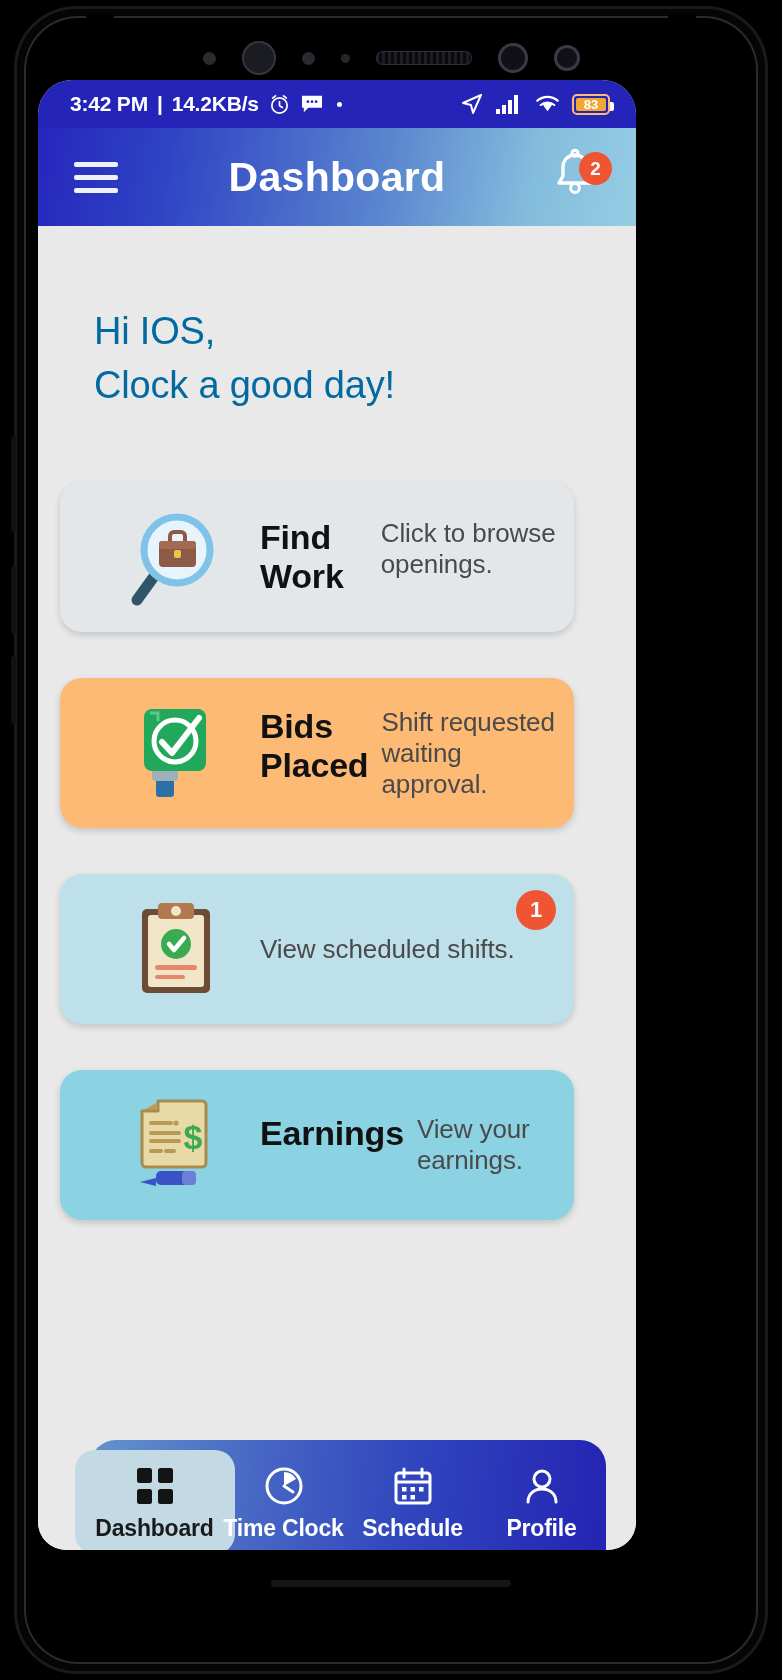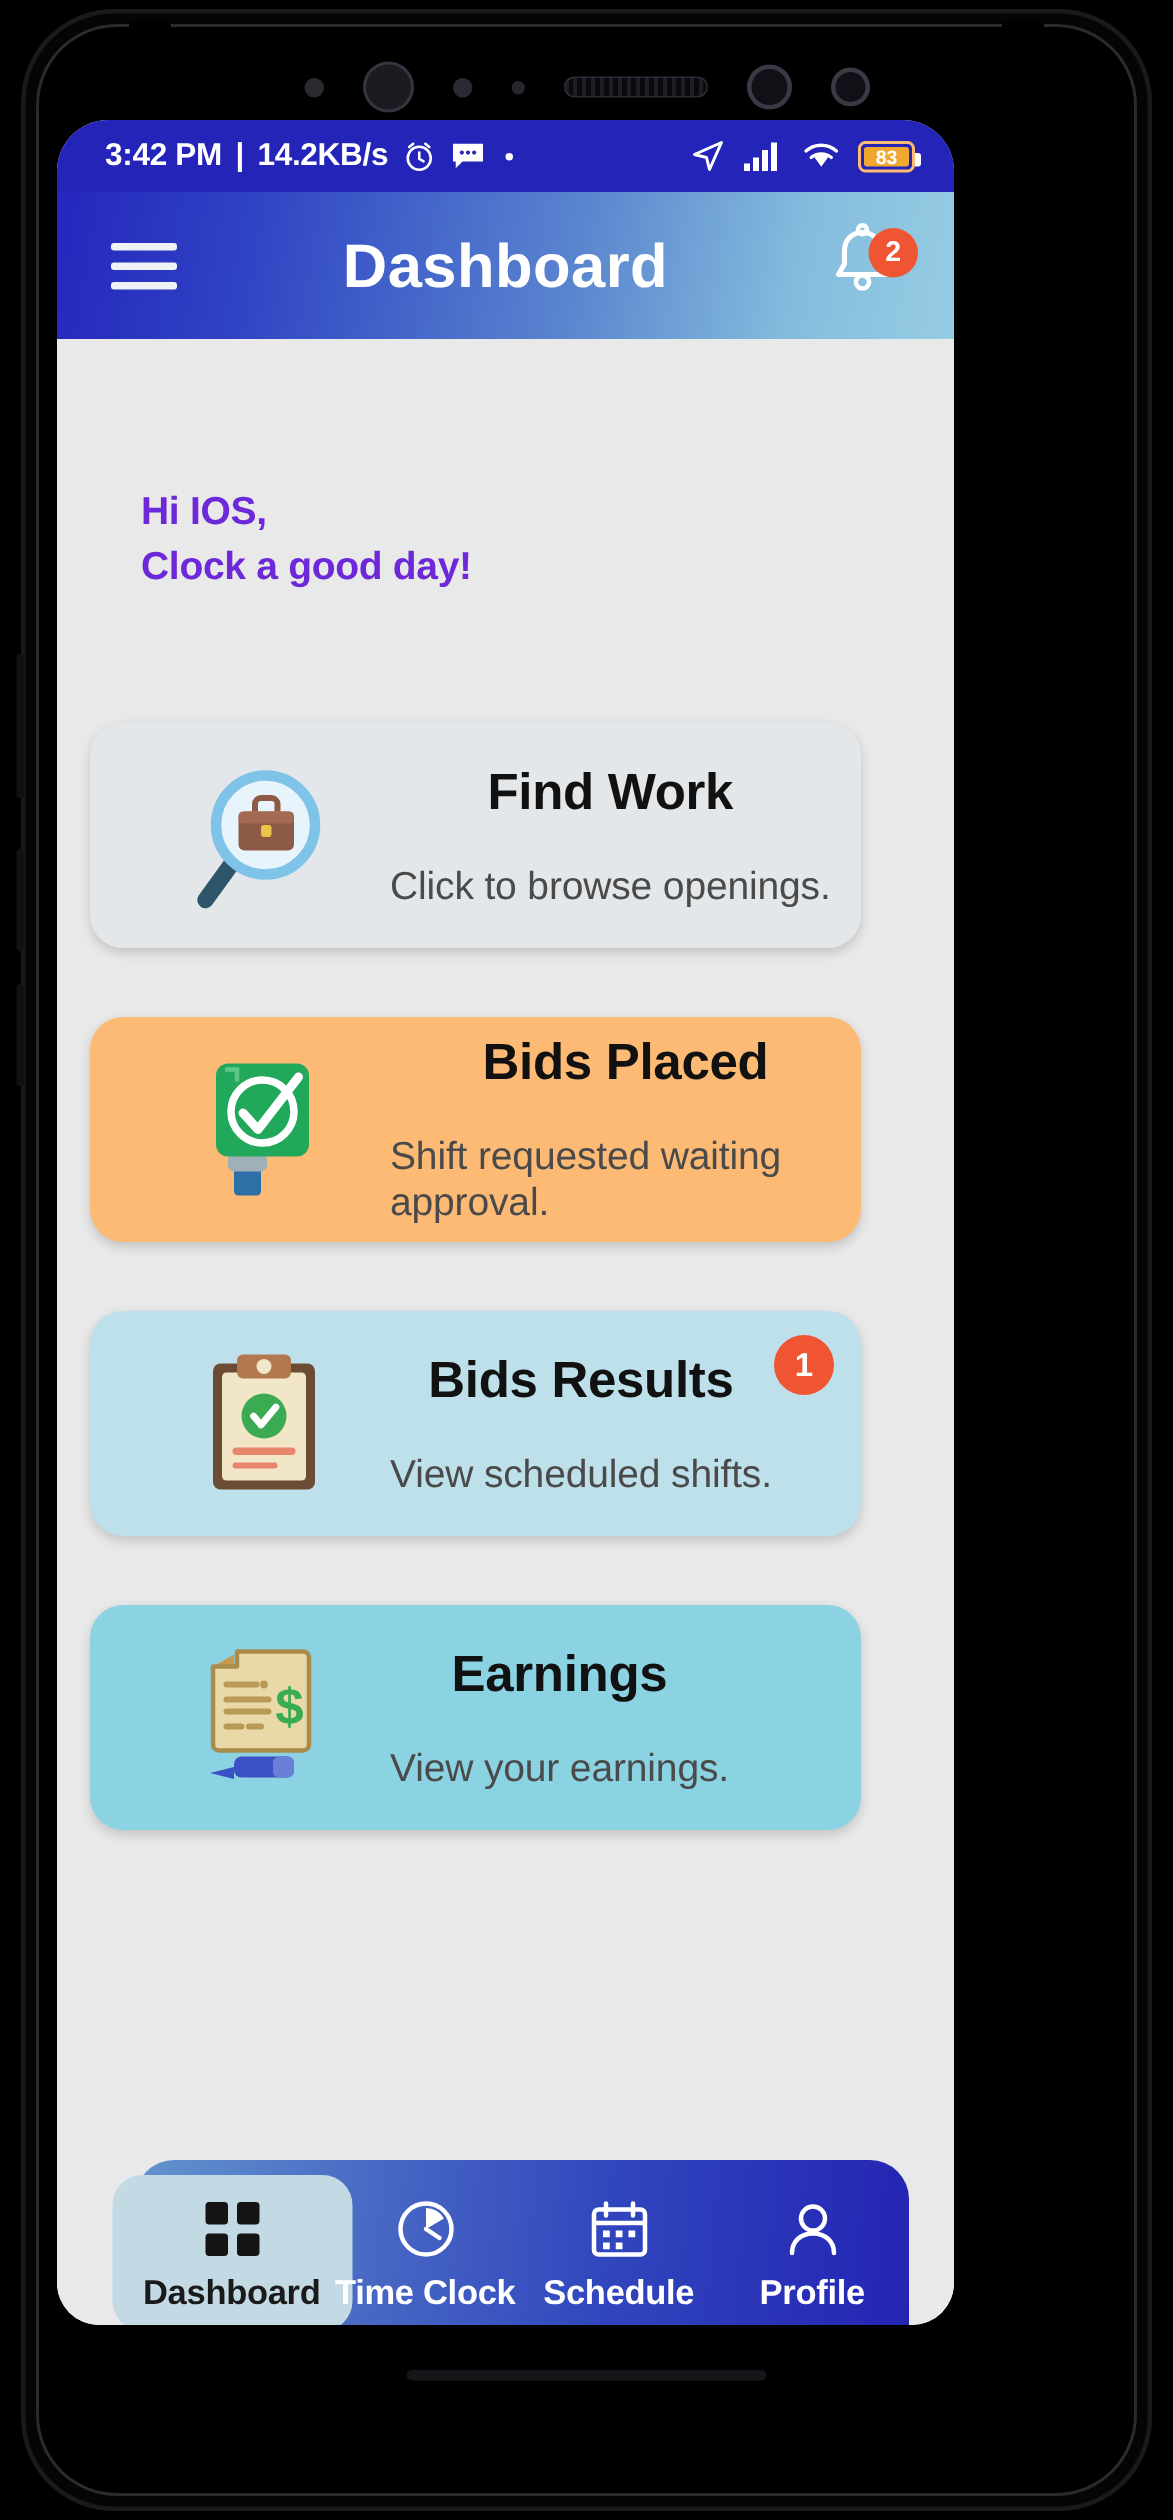--- a/index.html
+++ b/index.html
@@ -182,43 +182,43 @@
   
   .greeting {
     display: flex;
     align-items: center;
     padding: 24px 22px 0 56px;
     gap: 34px;
     height: 242px;
   }
   .thumbs-art { position: relative; width: 160px; height: 166px; flex: 0 0 160px; }
   .greeting-text {
-    font-size: 26px;
-    font-weight: bold;
-    color: #6d28d9;
+    font-size: 38px;
+    font-weight: normal;
+    color: #0369a1;
     line-height: 1.42;
     letter-spacing: -0.2px;
   }
 
   
   .card {
     position: relative;
     margin: 0 62px 0 22px;
     height: 150px;
     border-radius: 22px;
     display: flex;
     align-items: center;
     padding-left: 68px;
     gap: 36px;
     box-shadow: 0 3px 7px rgba(0,0,0,0.16);
     cursor: pointer;
   }
   .card + .card { margin-top: 46px; }
   .card-icon { width: 96px; height: 104px; flex: 0 0 96px; position: relative; }
-  .card-texts { display: flex; flex-direction: column; gap: 27px; align-items: center; }
+  .card-texts { display: flex; gap: 13px; }
   .card-title {
     font-size: 34px; font-weight: bold; color: #111111; letter-spacing: -0.2px;
   }
   .card-sub { font-size: 26px; color: #4a4a4a; letter-spacing: -0.1px; }
   .card-badge {
     position: absolute; right: 18px; top: 16px;
     width: 40px; height: 40px; border-radius: 50%;
     background: #ef5533; color: #fff;
     font-size: 22px; font-weight: bold;
     display: flex; align-items: center; justify-content: center;
@@ -404,21 +404,20 @@
               <rect x="20" y="18" width="56" height="72" rx="3" fill="#f2e6c8"></rect>
               <rect x="30" y="6" width="36" height="16" rx="4" fill="#b2794e"></rect>
               <circle cx="48" cy="14" r="5" fill="#f2e6c8"></circle>
               <circle cx="48" cy="47" r="15" fill="#3aab52"></circle>
               <path d="M41 47l5 6 10-12" fill="none" stroke="#ffffff" stroke-width="4.5" stroke-linecap="round" stroke-linejoin="round"></path>
               <rect x="27" y="68" width="42" height="5" rx="2.5" fill="#e8866b"></rect>
               <rect x="27" y="78" width="30" height="4" rx="2" fill="#e8866b"></rect>
             </svg>
           </div>
           <div class="card-texts">
-            <div class="card-title">Bids Results</div>
             <div class="card-sub">View scheduled shifts.</div>
           </div>
           <div class="card-badge">1</div>
         </div>
 
         <div class="card" id="card-3" style="background: rgb(139, 211, 226);">
           <div class="card-icon">
             <svg width="96" height="104" viewBox="0 0 96 104">
               <path d="M14 18h14v-8z" fill="#c79a4e"></path>
               <path d="M14 18h16V8h44a4 4 0 0 1 4 4v58a4 4 0 0 1-4 4H18a4 4 0 0 1-4-4z" fill="#e8d9a6" stroke="#a98b4c" stroke-width="3" stroke-linejoin="round"></path>

